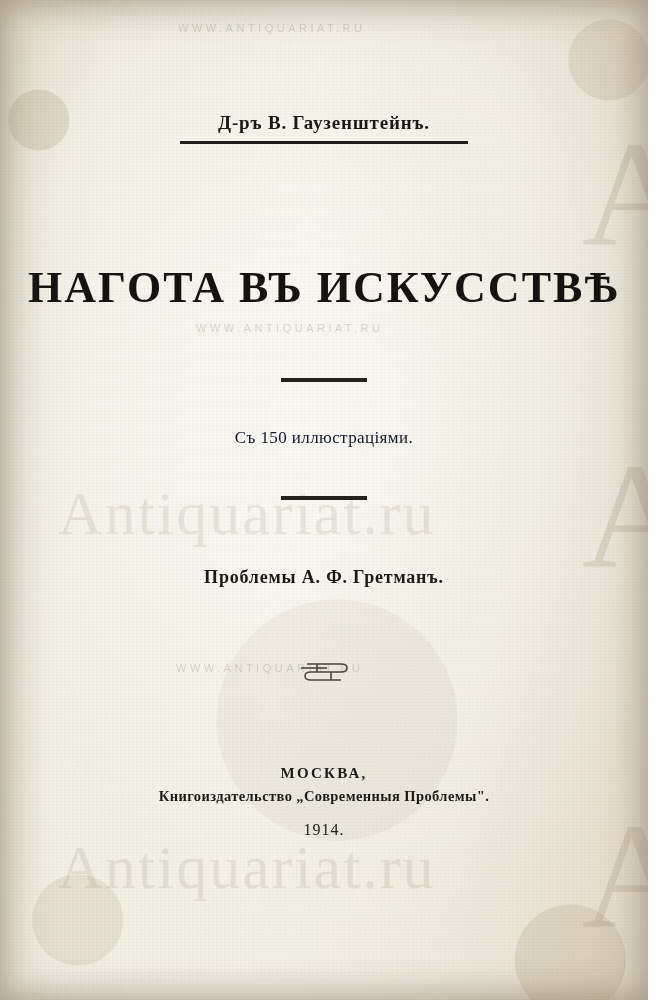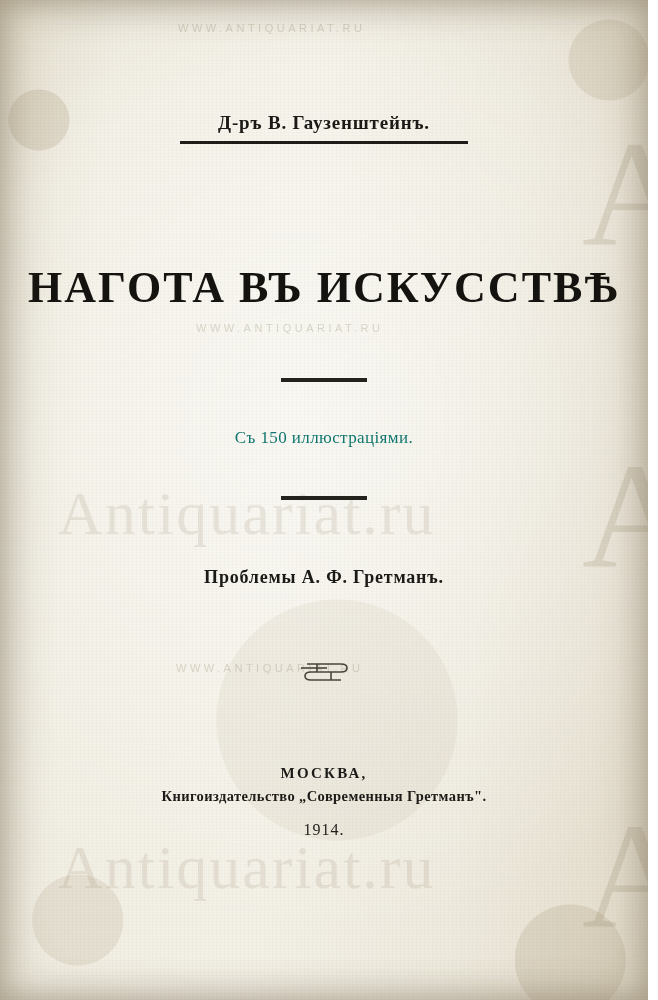--- a/index.html
+++ b/index.html
@@ -139,21 +139,21 @@
   #rule-1 { position: absolute; top: 378px; left: 0; right: 0; }
   #rule-2 { position: absolute; top: 496px; left: 0; right: 0; }
 
   #illustrations {
     position: absolute;
     top: 428px;
     left: 0;
     right: 0;
     font-size: 17px;
     letter-spacing: 0.4px;
-    color: #0f766e;
+    color: #0f172a;
   }
 
   #translator {
     position: absolute;
     top: 567px;
     left: 0;
     right: 0;
     font-weight: bold;
     font-size: 18px;
     letter-spacing: 0.8px;
@@ -250,20 +250,20 @@
           <path d="M10 4 H44 Q50 4 50 8 Q50 12 44 12 H14 Q8 12 8 16 Q8 20 14 20 H44"></path>
           <path d="M4 8 H30"></path>
           <path d="M20 4 V12"></path>
           <path d="M34 12 V20"></path>
         </g>
       </svg>
     </div>
 
     <div id="imprint" class="center">
       <div id="city">МОСКВА,</div>
-      <div id="publisher">Книгоиздательство „Современныя Гретманъ".</div>
+      <div id="publisher">Книгоиздательство „Современныя Проблемы".</div>
       <div id="year">1914.</div>
     </div>
 
   </div>
 
   <div id="edges"></div>
 </div>
 
 </body></html>

